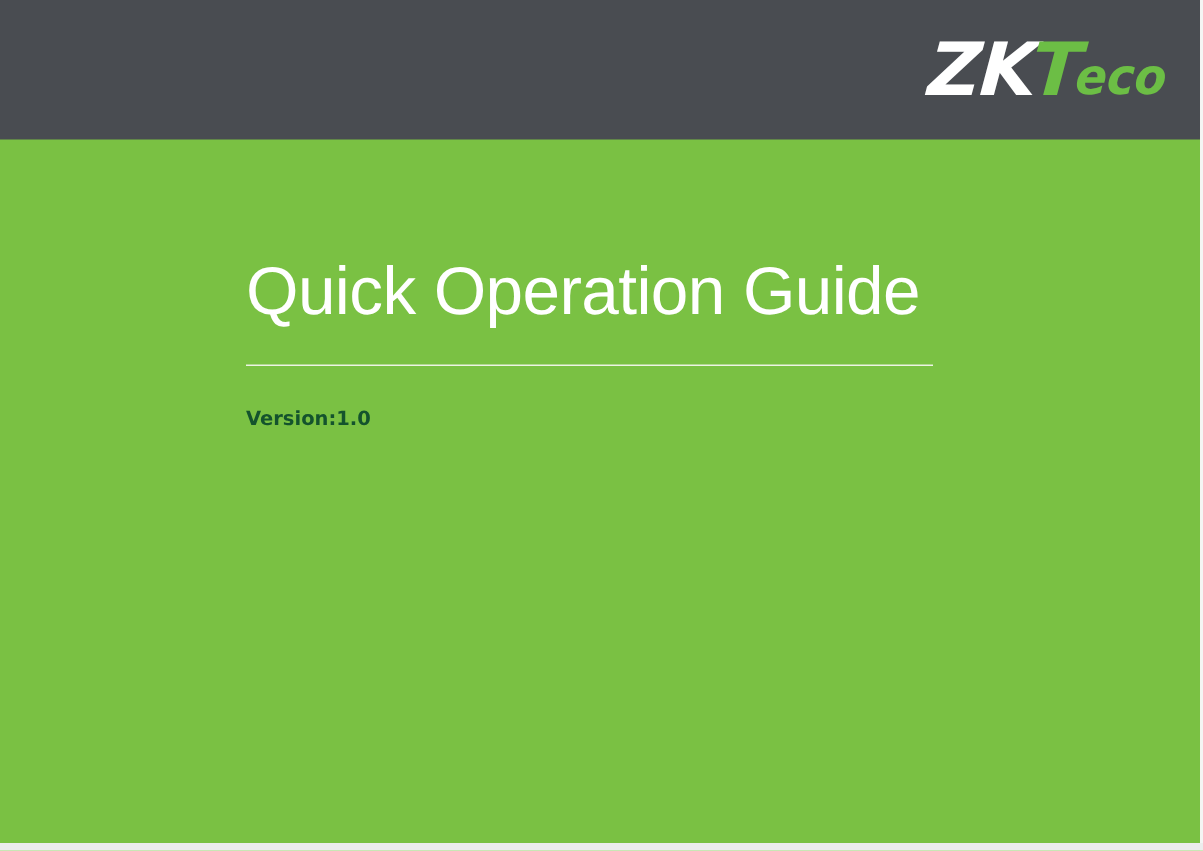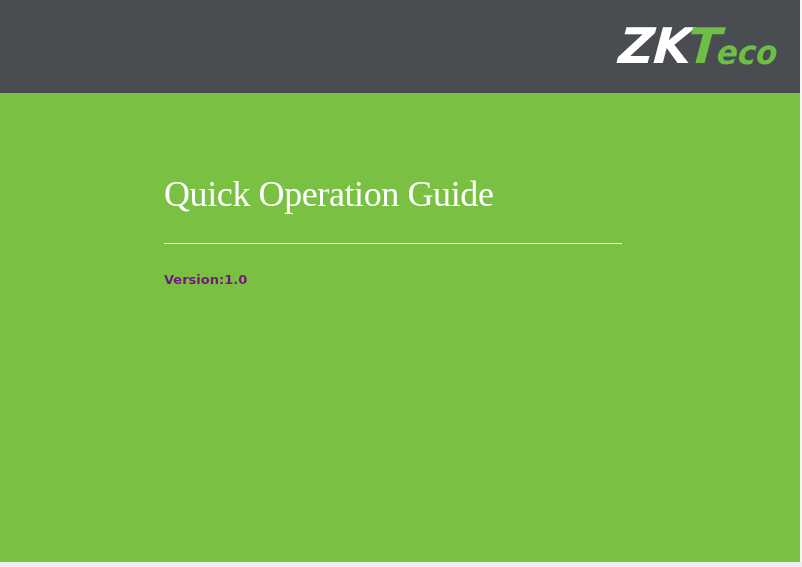--- a/index.html
+++ b/index.html
@@ -79,23 +79,23 @@
   }
 
   
   #cover-text {
     position: absolute;
     left: 164px;
     top: 166px;
     width: 460px;
   }
   #doc-title {
-    font-family: Liberation Serif, serif;
+    font-family: Liberation Sans, sans-serif;
     font-weight: 300;
-    font-size: 36px;
+    font-size: 45px;
     line-height: 56px;
     color: #ffffff;
     letter-spacing: -0.4px;
     white-space: nowrap;
   }
   #doc-subtitle {
     font-family: "DejaVu Sans", sans-serif;
     font-weight: 300;
     font-size: 30px;
     line-height: 42px;
@@ -109,21 +109,21 @@
     width: 458px;
     height: 1px;
     background: #f2f7ec;
     opacity: 0.95;
   }
   #doc-version {
     font-family: "DejaVu Sans", sans-serif;
     font-weight: bold;
     font-size: 13px;
     line-height: 16px;
-    color: #701a75;
+    color: #14532d;
     margin-top: 28px;
     white-space: nowrap;
   }
 
   
   #right-edge {
     position: absolute;
     top: 0;
     right: 0;
     width: 2px;

